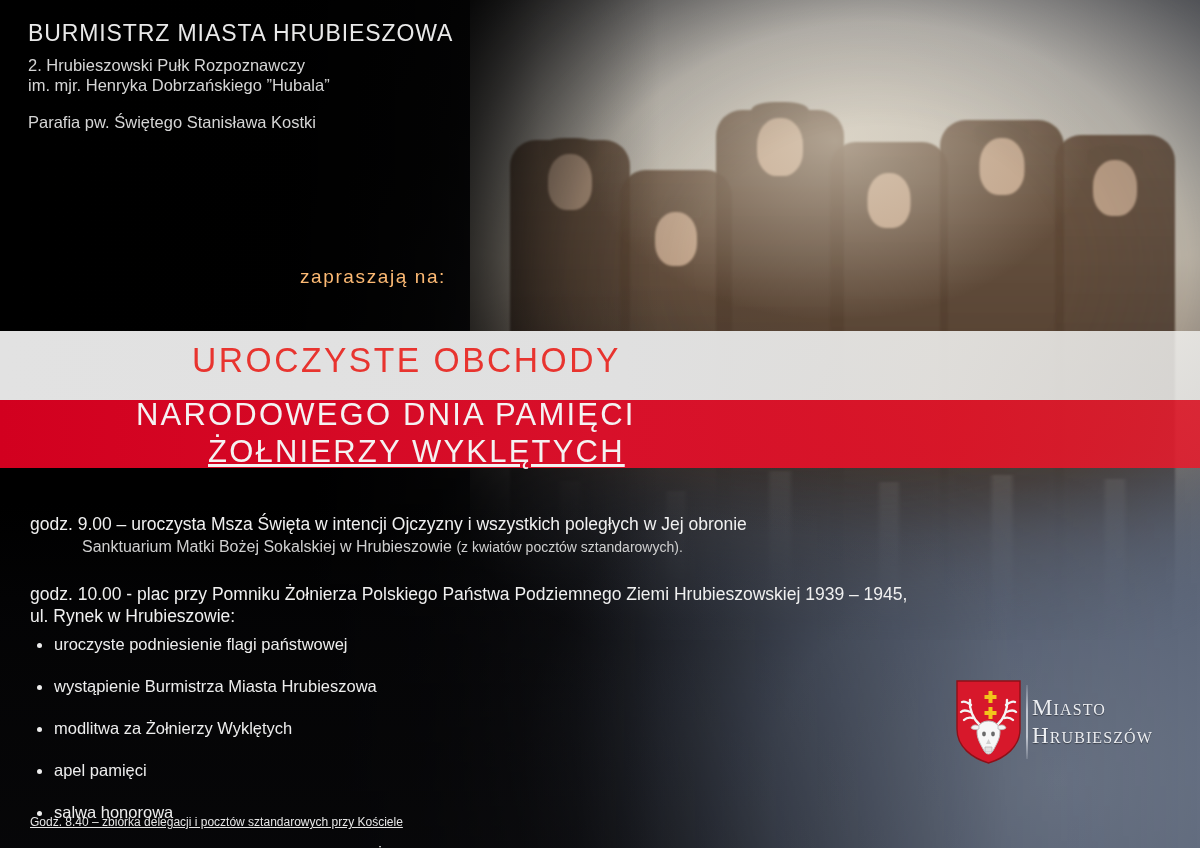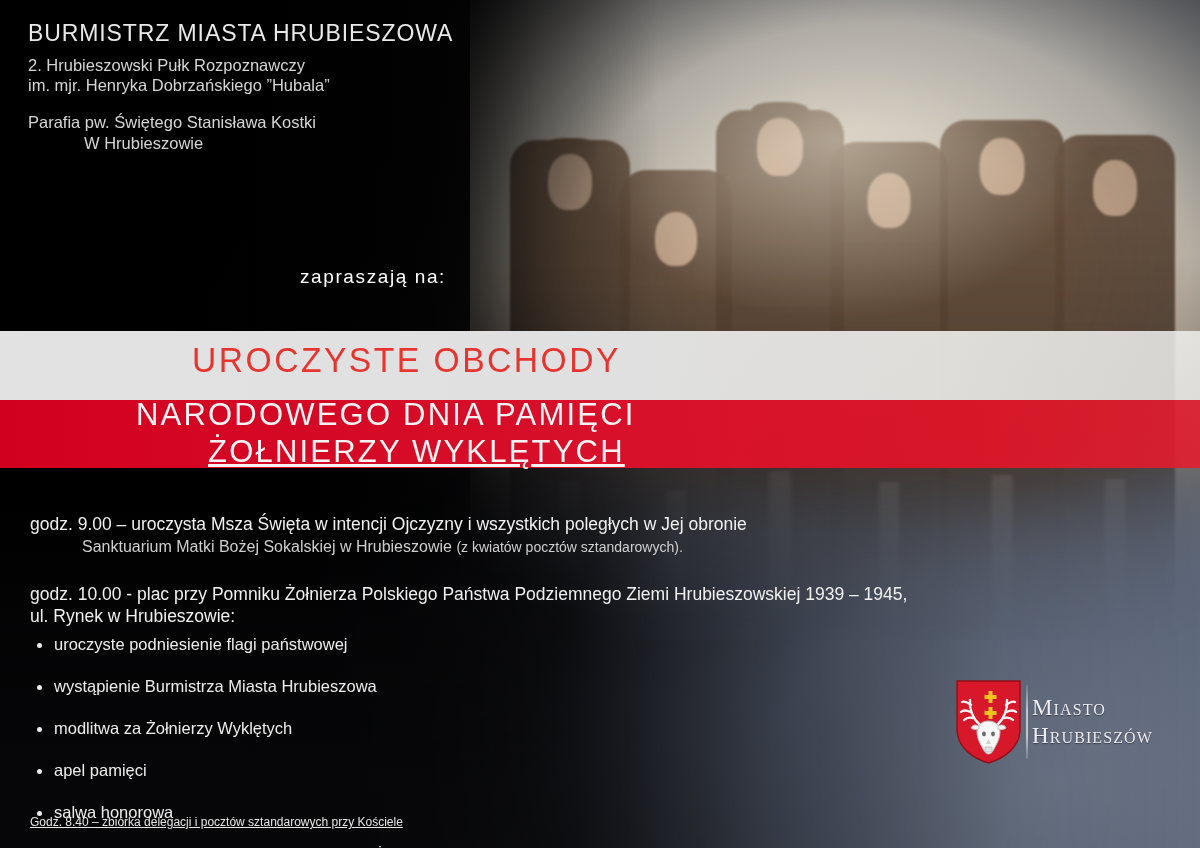--- a/index.html
+++ b/index.html
@@ -146,21 +146,21 @@
     color: #d5d5d5;
     font-weight: 400;
   }
   .hdr-parafia .l2 { display: block; padding-left: 56px; }
 
   .invite {
     position: absolute;
     left: 300px; top: 266px;
     font-size: 19px;
     letter-spacing: 1.6px;
-    color: #ffffff;
+    color: #fdba74;
   }
 
   .title1 {
     position: absolute;
     left: 192px; top: 340px;
     font-size: 35px;
     letter-spacing: 2.6px;
     color: #e8342f;
     font-family: "Liberation Sans", sans-serif;
     font-weight: 300;
@@ -325,21 +325,20 @@
 
     <div class="hdr-main">BURMISTRZ MIASTA HRUBIESZOWA</div>
 
     <div class="hdr-sub">
       <span>2. Hrubieszowski Pułk Rozpoznawczy</span><br>
       <span>im. mjr. Henryka Dobrzańskiego ”Hubala”</span>
     </div>
 
     <div class="hdr-parafia">
       <span>Parafia pw. Świętego Stanisława Kostki</span>
-      <span class="l2">W Hrubieszowie</span>
     </div>
 
     <div class="invite">zapraszają na:</div>
 
     <div class="title1">UROCZYSTE OBCHODY</div>
 
     <div class="title2">
       <span>NARODOWEGO DNIA PAMIĘCI</span>
       <span class="l2">ŻOŁNIERZY WYKLĘTYCH</span>
     </div>

